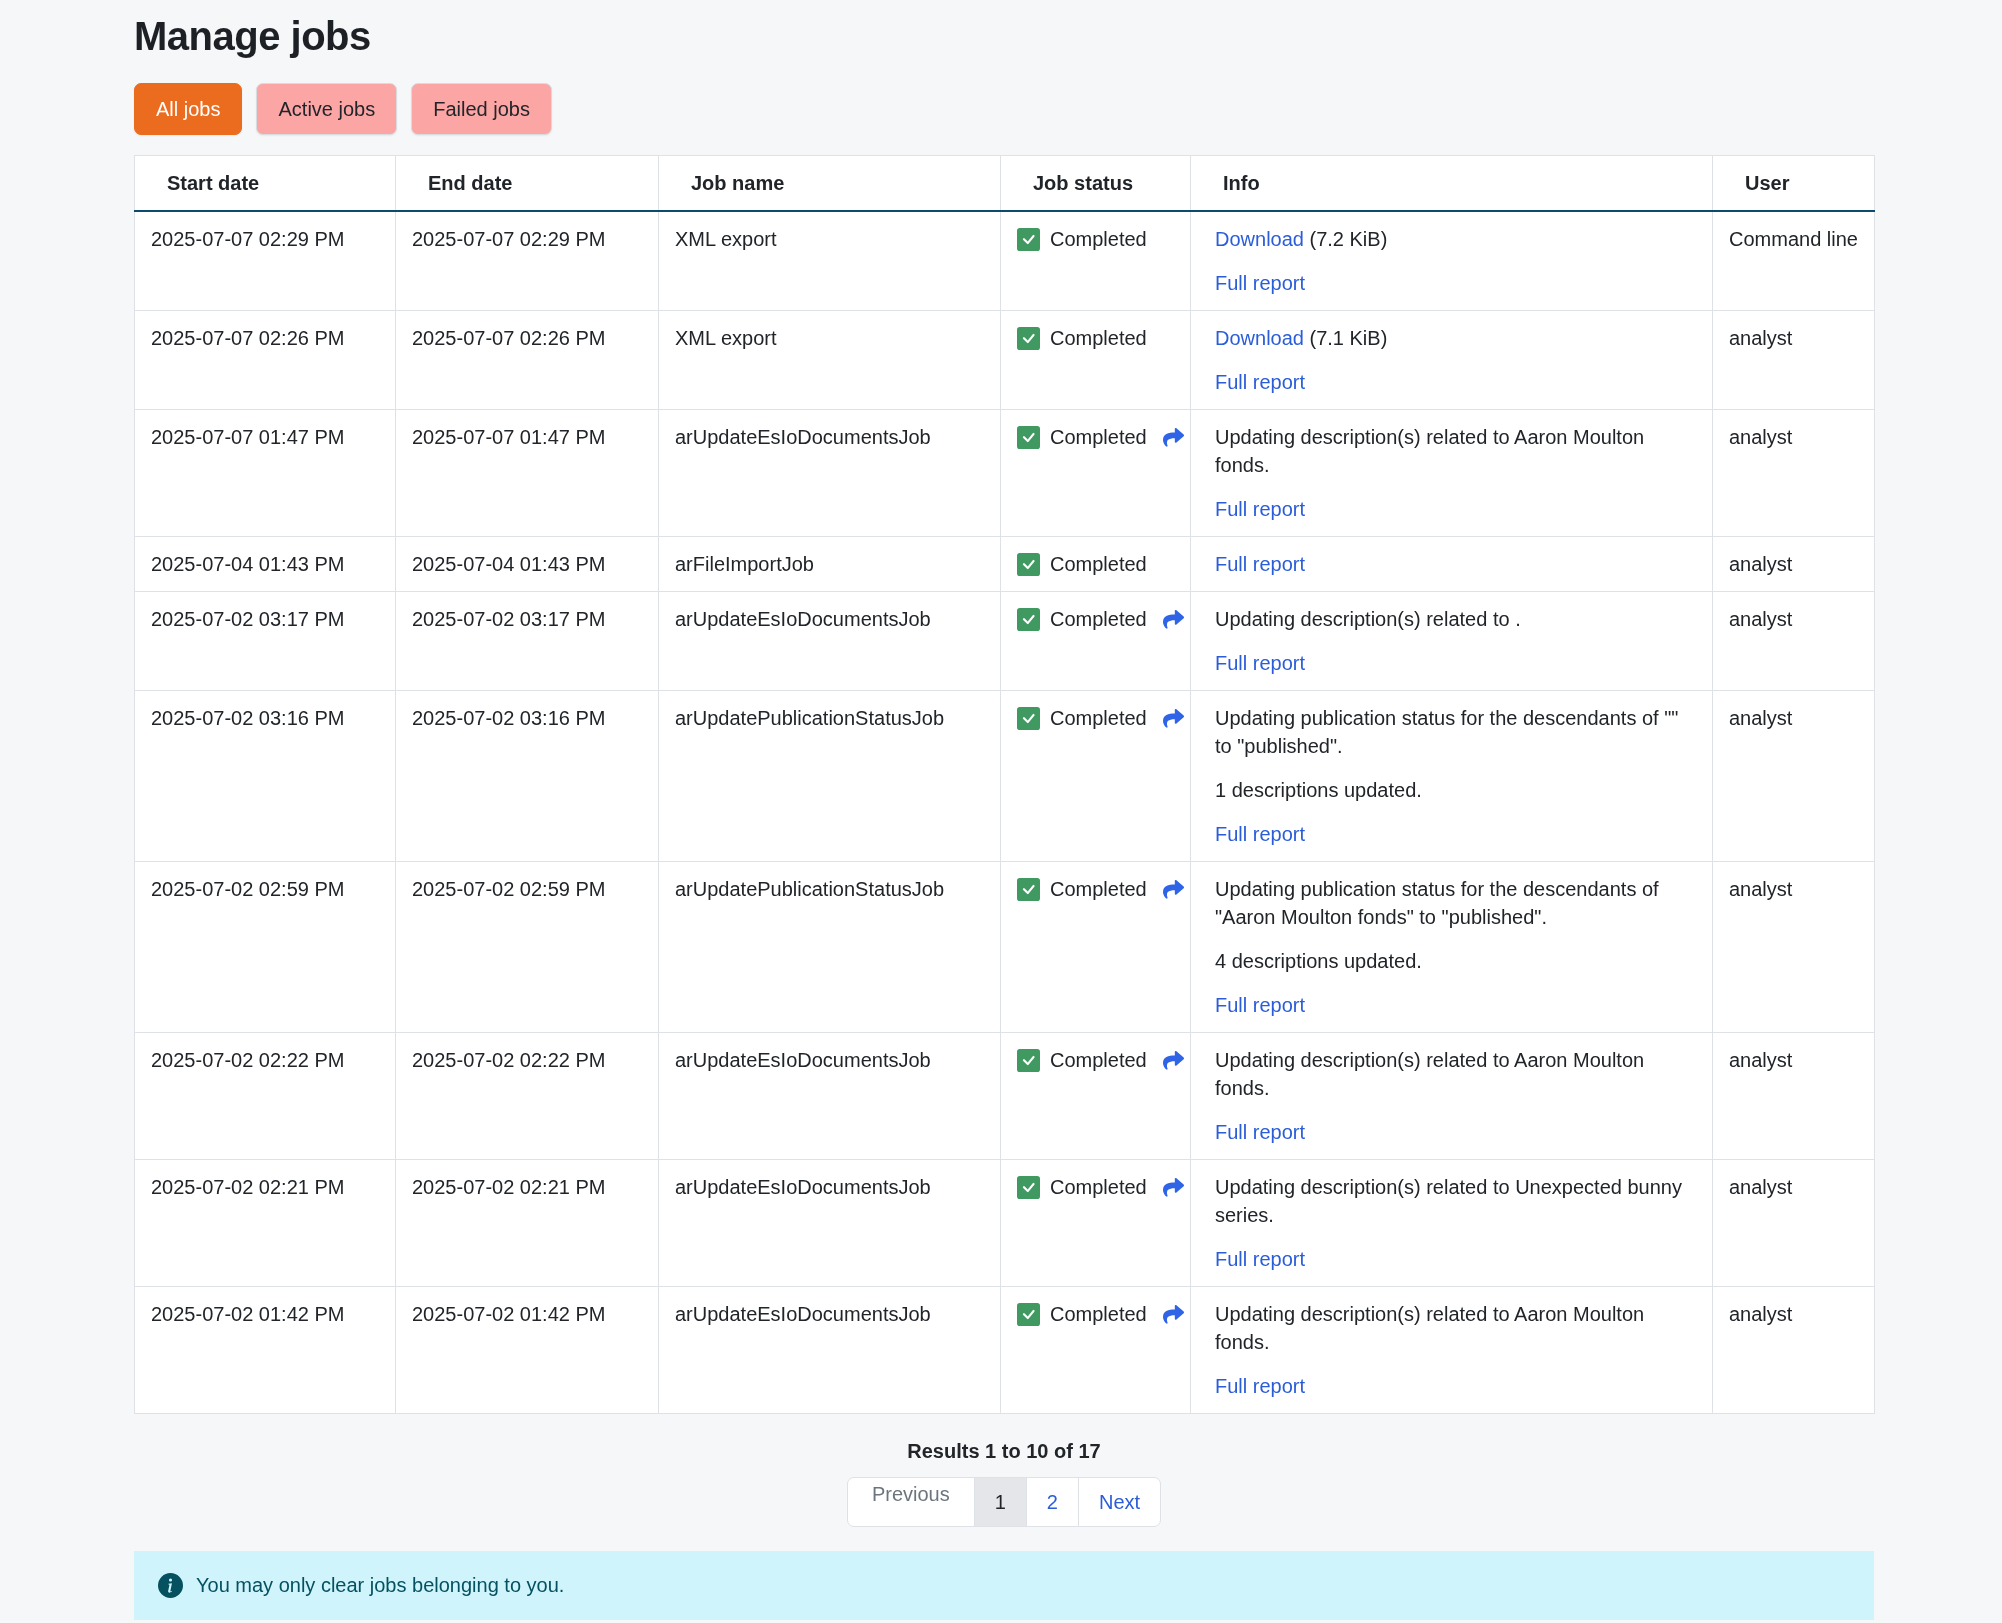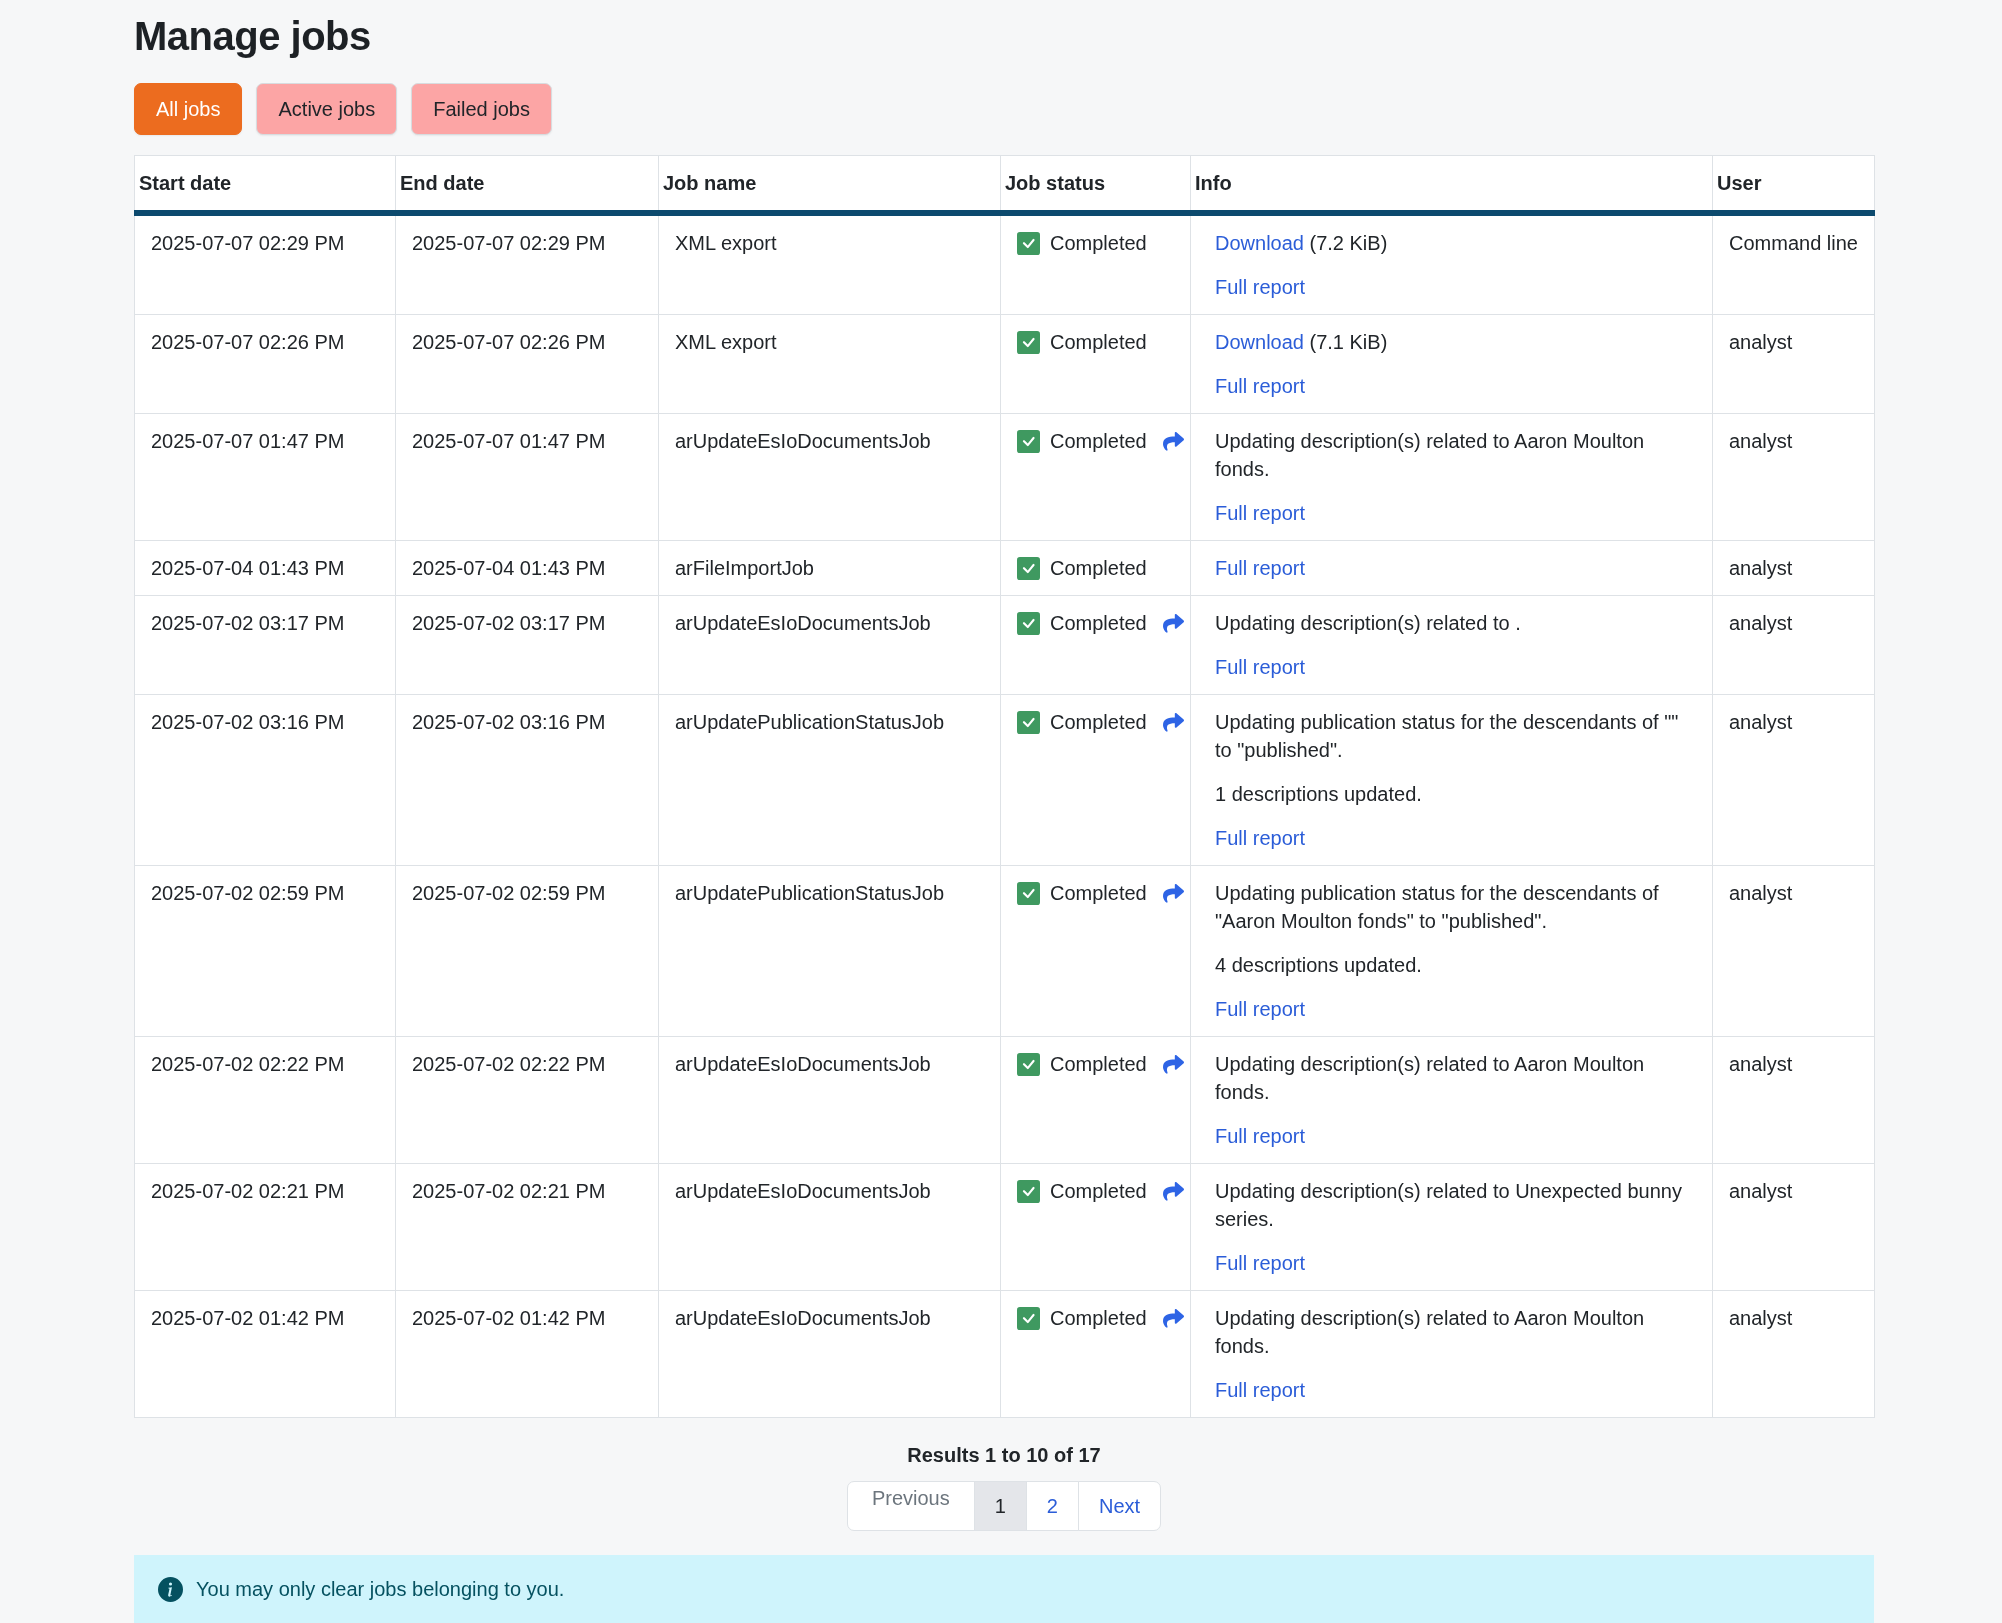--- a/index.html
+++ b/index.html
@@ -30,21 +30,21 @@
   }
   .filter-btn.active{
     background:var(--accent-orange);border-color:var(--accent-orange);color:#fff;
   }
   table.jobs{border-collapse:collapse;width:1740px;background:#fff;table-layout:fixed;}
   table.jobs th,table.jobs td{
     border:1px solid var(--border-gray);
     vertical-align:top;text-align:left;
     padding:13px 16px;font-size:20px;line-height:1.4;
   }
-  table.jobs thead th{font-weight:700;border-bottom:6px solid #0c4a6e;padding:13px 4px;}
+  table.jobs thead th{font-weight:700;border-bottom:2px solid #0c4a6e;padding:13px 32px;}
   .status-line{display:flex;align-items:center;gap:10px;}
   .check-icon{width:23px;height:23px;flex:0 0 auto;fill:var(--status-green);}
   .arrow-icon{width:25px;height:21px;flex:0 0 auto;fill:var(--arrow-blue);margin-left:4px;}
   td.info-cell p{margin:0 0 16px 8px;}
   td.info-cell p:last-child{margin-bottom:0;}
   a.link{color:var(--link-blue);text-decoration:none;cursor:pointer;}
   .results-line{width:1740px;text-align:center;margin-top:26px;font-size:20px;font-weight:bold;}
   .pager-wrap{width:1740px;display:flex;justify-content:center;margin-top:14px;}
   ul.pager{display:flex;list-style:none;}
   ul.pager li{

